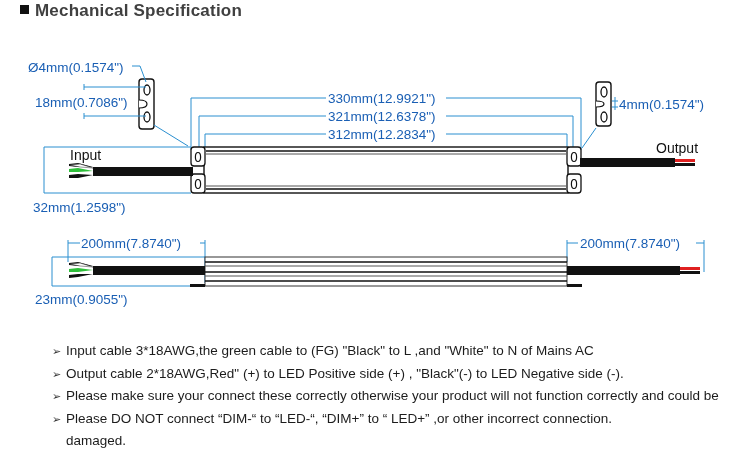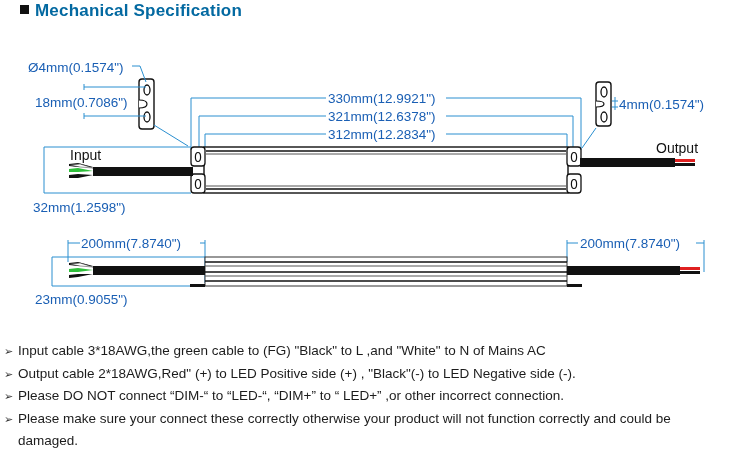--- a/index.html
+++ b/index.html
@@ -1,23 +1,23 @@
 <!DOCTYPE html>
 <html><head>
   <meta charset="utf-8">
   <style>
     html, body { margin: 0; padding: 0; background: #ffffff; }
     body { width: 750px; height: 466px; position: relative; overflow: hidden; font-family: "Liberation Sans", sans-serif; }
-    .title { position: absolute; left: 20px; top: 1px; font-size: 17px; font-weight: bold; color: #0369a1; letter-spacing: 0.2px; }
+    .title { position: absolute; left: 20px; top: 1px; font-size: 17px; font-weight: bold; color: #404040; letter-spacing: 0.2px; }
     .title .sq { display: inline-block; width: 9px; height: 9px; background: #111; margin-right: 6px; vertical-align: 2px; }
     svg.diagram { position: absolute; left: 0; top: 0; }
     .dim { font-family: "Liberation Sans", sans-serif; font-size: 13.5px; fill: #1a5fb4; }
     .lbl { font-family: "Liberation Sans", sans-serif; font-size: 14px; fill: #111; }
     .notes { position: absolute; left: 4px; top: 340px; width: 745px; font-size: 13.5px; color: #1c1c1c; line-height: 22.6px; }
-    .note { white-space: nowrap; }
+    .note { white-space: nowrap; margin-left: 48px; }
     .note .arrow { display: inline-block; width: 14px; font-size: 11px; color: #333; }
     .note.cont { padding-left: 14px; }
   </style>
 </head>
 <body>
 
 <div class="title">
   <span class="sq"></span><span>Mechanical Specification</span>
 </div>
 
@@ -150,16 +150,16 @@
   <g>
     <rect x="567" y="266" width="113" height="9" fill="#111"></rect>
     <rect x="680" y="267" width="20" height="3" fill="#e02020"></rect>
     <rect x="680" y="271" width="20" height="3" fill="#111"></rect>
   </g>
 </svg>
 
 <div class="notes">
   <div class="note"><span class="arrow">➢</span><span>Input cable 3*18AWG,the green cable to (FG) "Black" to L ,and "White" to N of Mains AC</span></div>
   <div class="note"><span class="arrow">➢</span><span>Output cable 2*18AWG,Red" (+) to LED Positive side (+) , "Black"(-)    to LED Negative side (-).</span></div>
+  <div class="note"><span class="arrow">➢</span><span>Please make sure your connect these correctly otherwise your product will not function correctly and could be</span></div>
   <div class="note"><span class="arrow">➢</span><span>Please DO NOT connect “DIM-“ to “LED-“, “DIM+” to “ LED+” ,or other incorrect connection.</span></div>
-  <div class="note"><span class="arrow">➢</span><span>Please make sure your connect these correctly otherwise your product will not function correctly and could be</span></div>
   <div class="note cont">damaged.</div>
 </div>
 
 </body></html>

